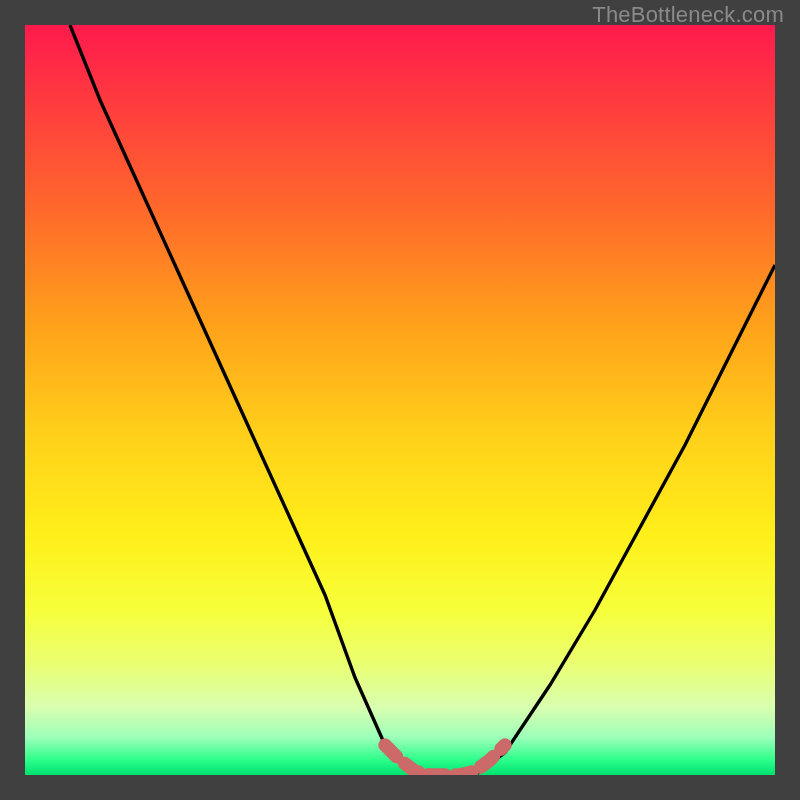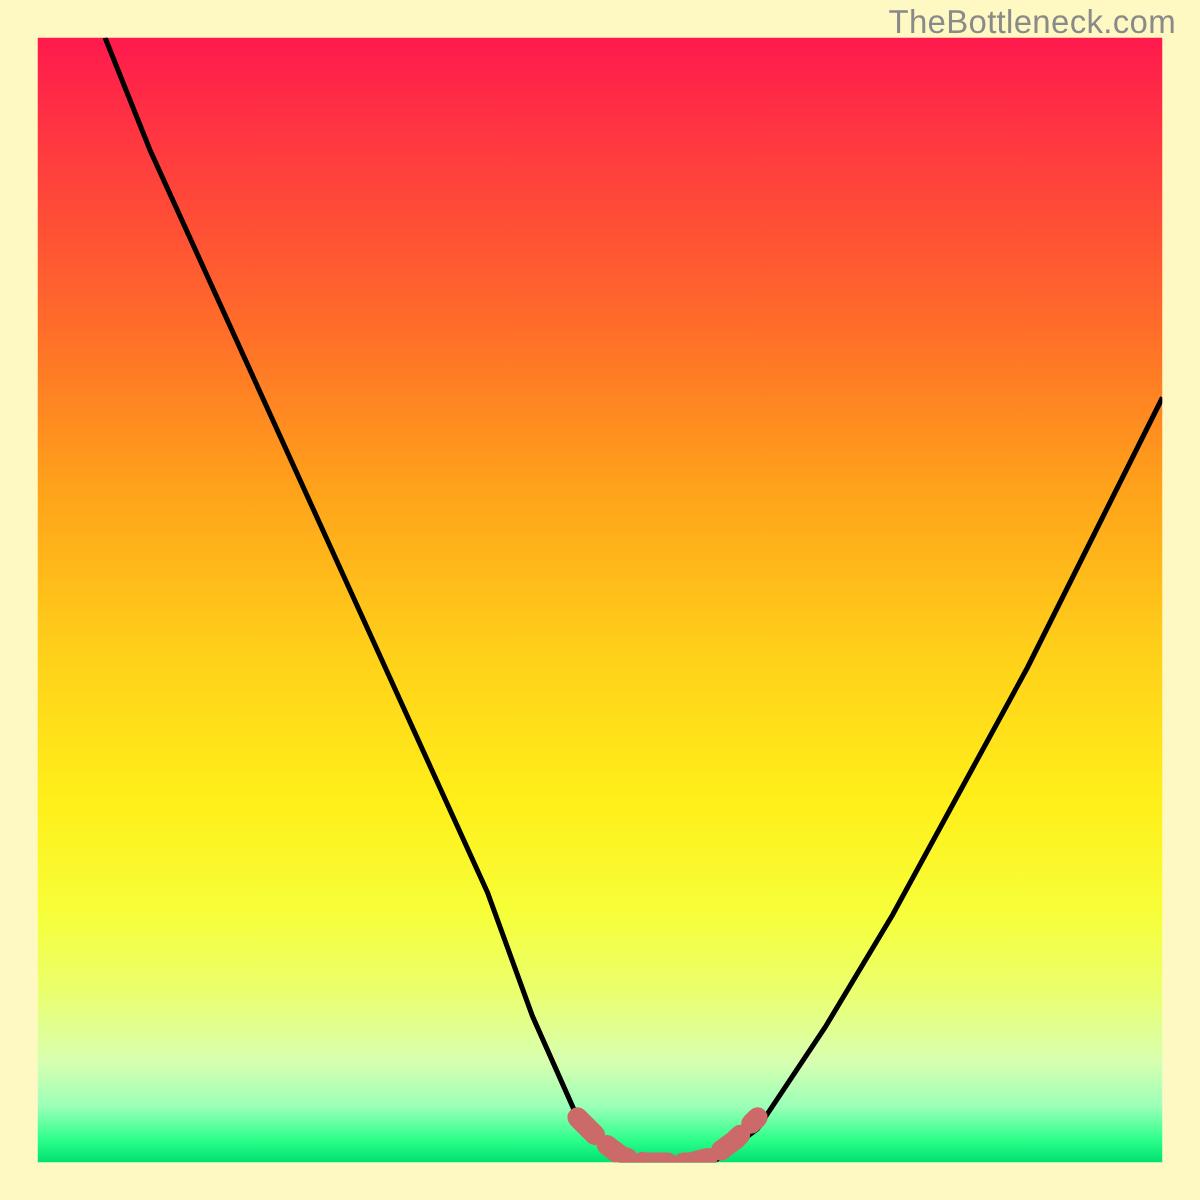--- a/index.html
+++ b/index.html
@@ -8,21 +8,21 @@
     width: 800px;
     height: 800px;
     background: #000;
     overflow: hidden;
     font-family: Arial, Helvetica, sans-serif;
   }
   .stage {
     position: relative;
     width: 800px;
     height: 800px;
-    background: #fef9c3;
+    background: #404040;
   }
   .plot {
     position: absolute;
     left: 25px;
     top: 25px;
     width: 750px;
     height: 750px;
     overflow: hidden;
   }
   .gradient {

